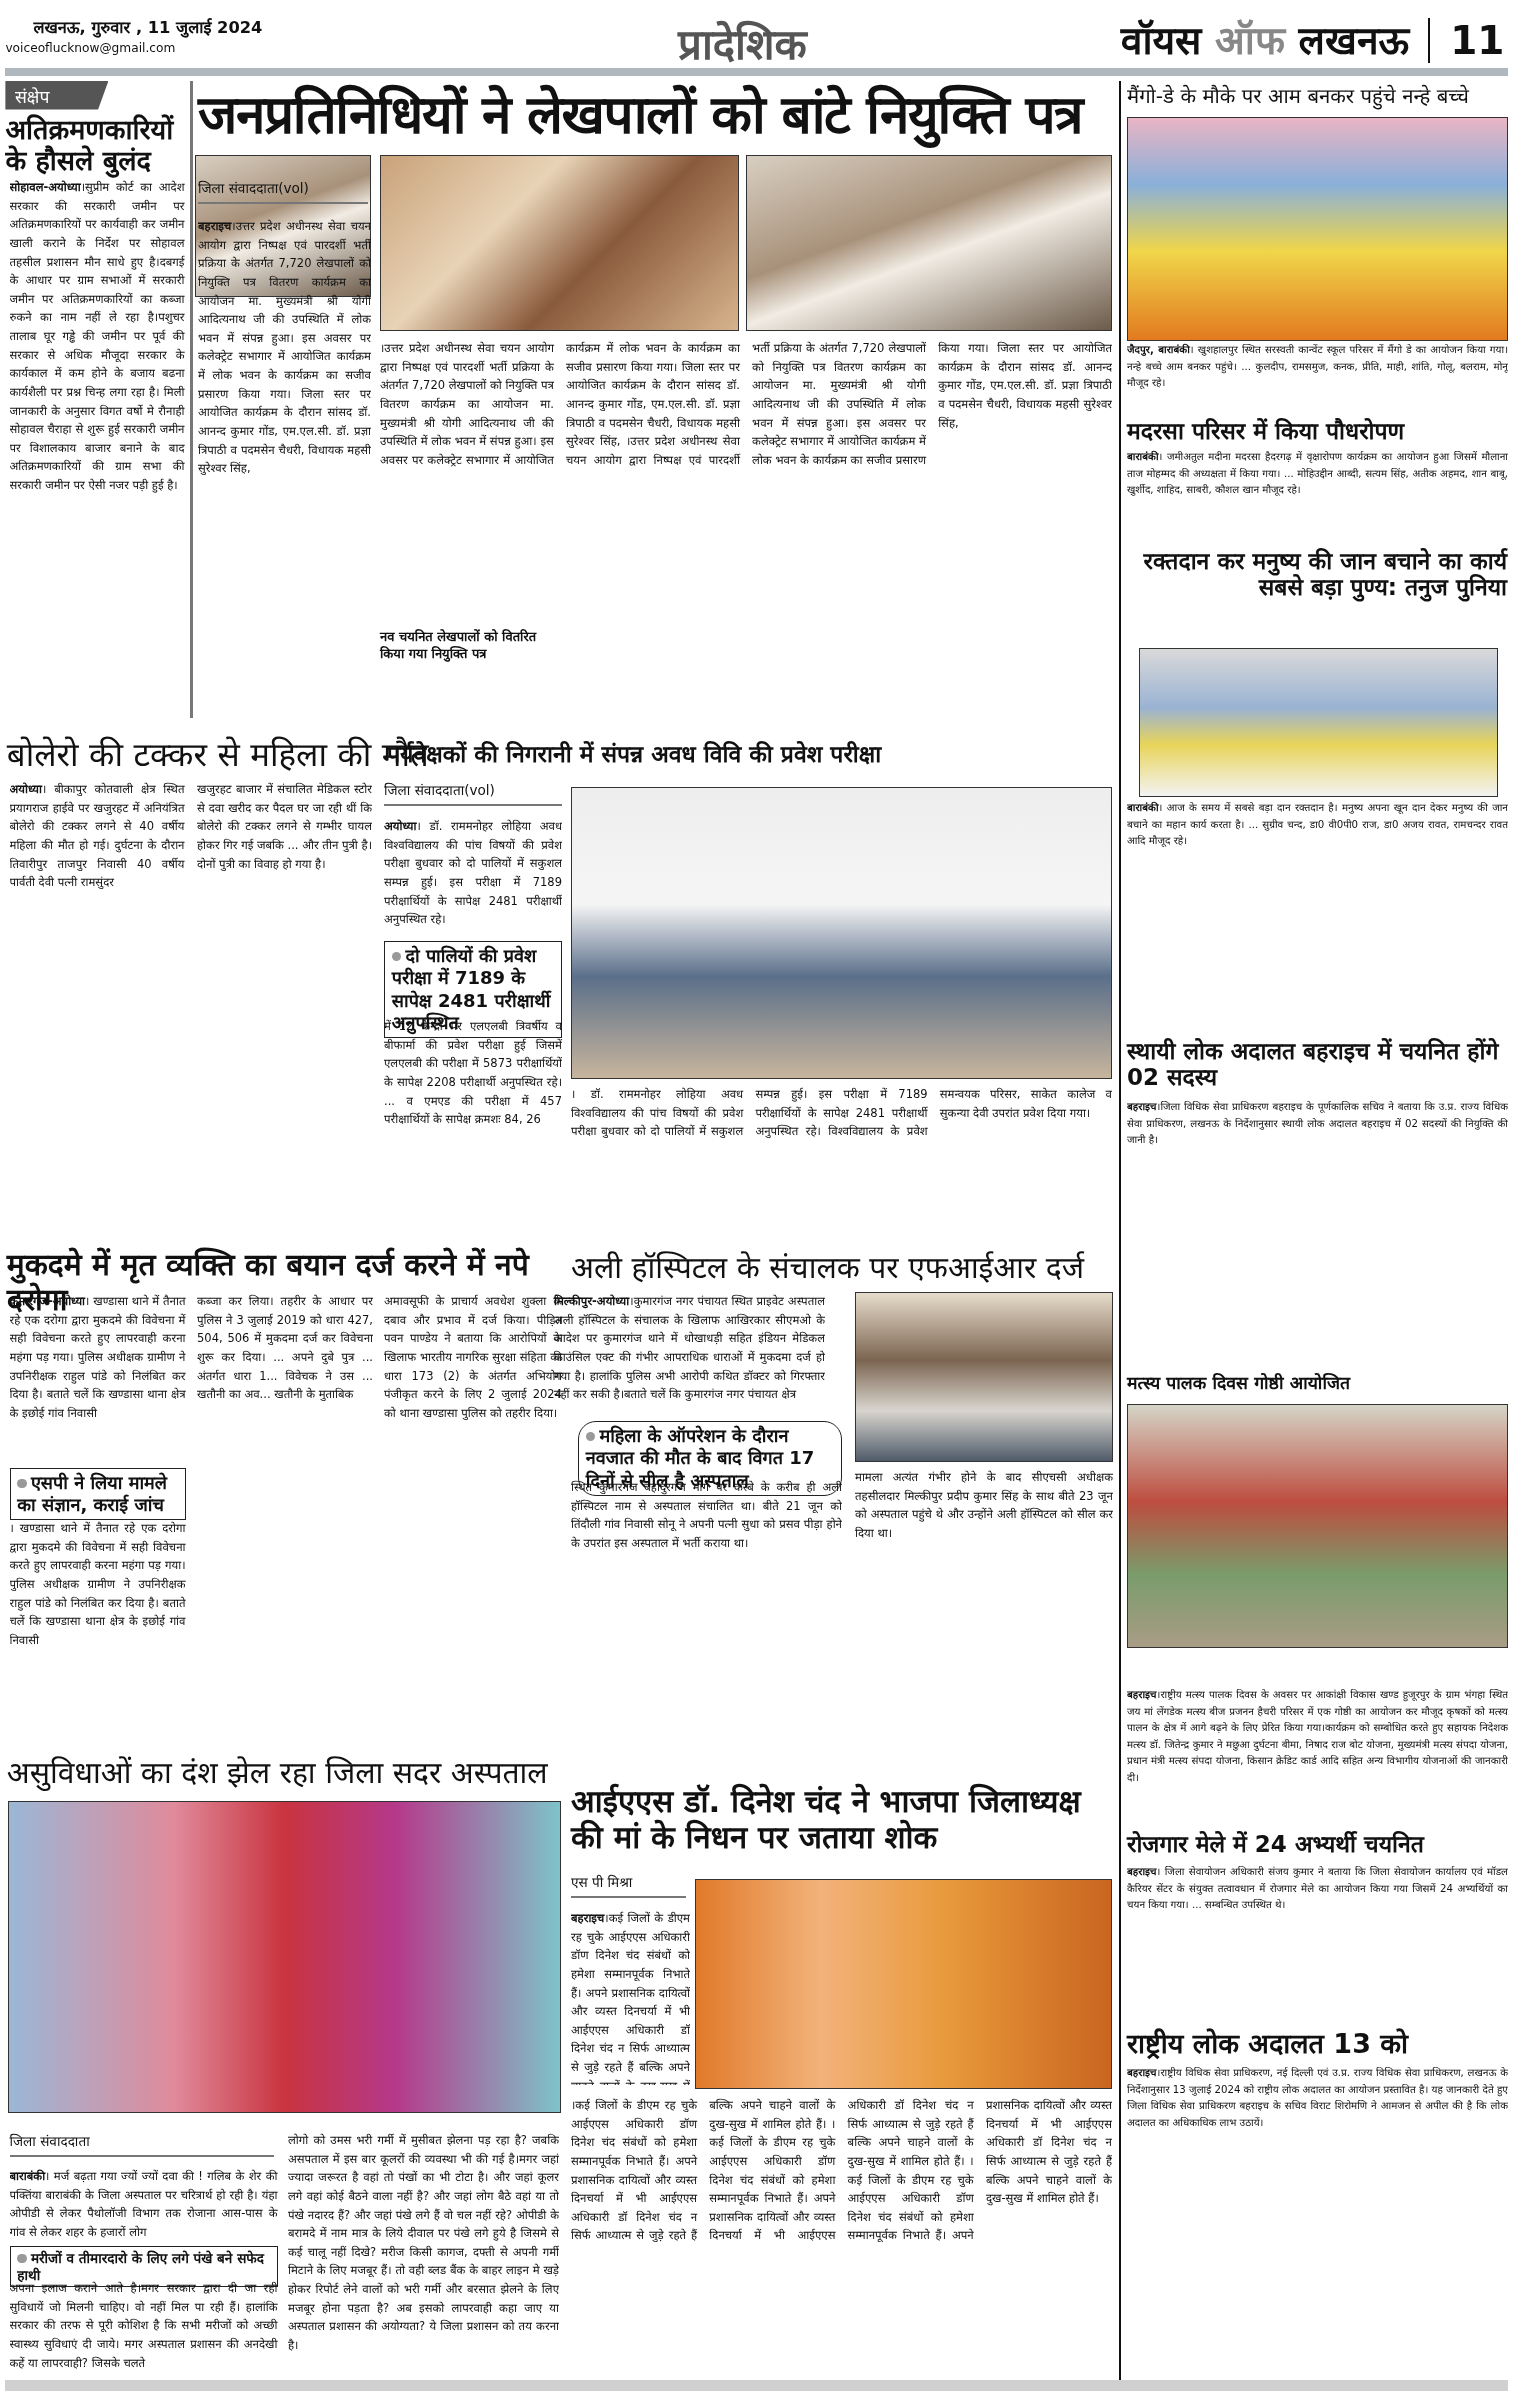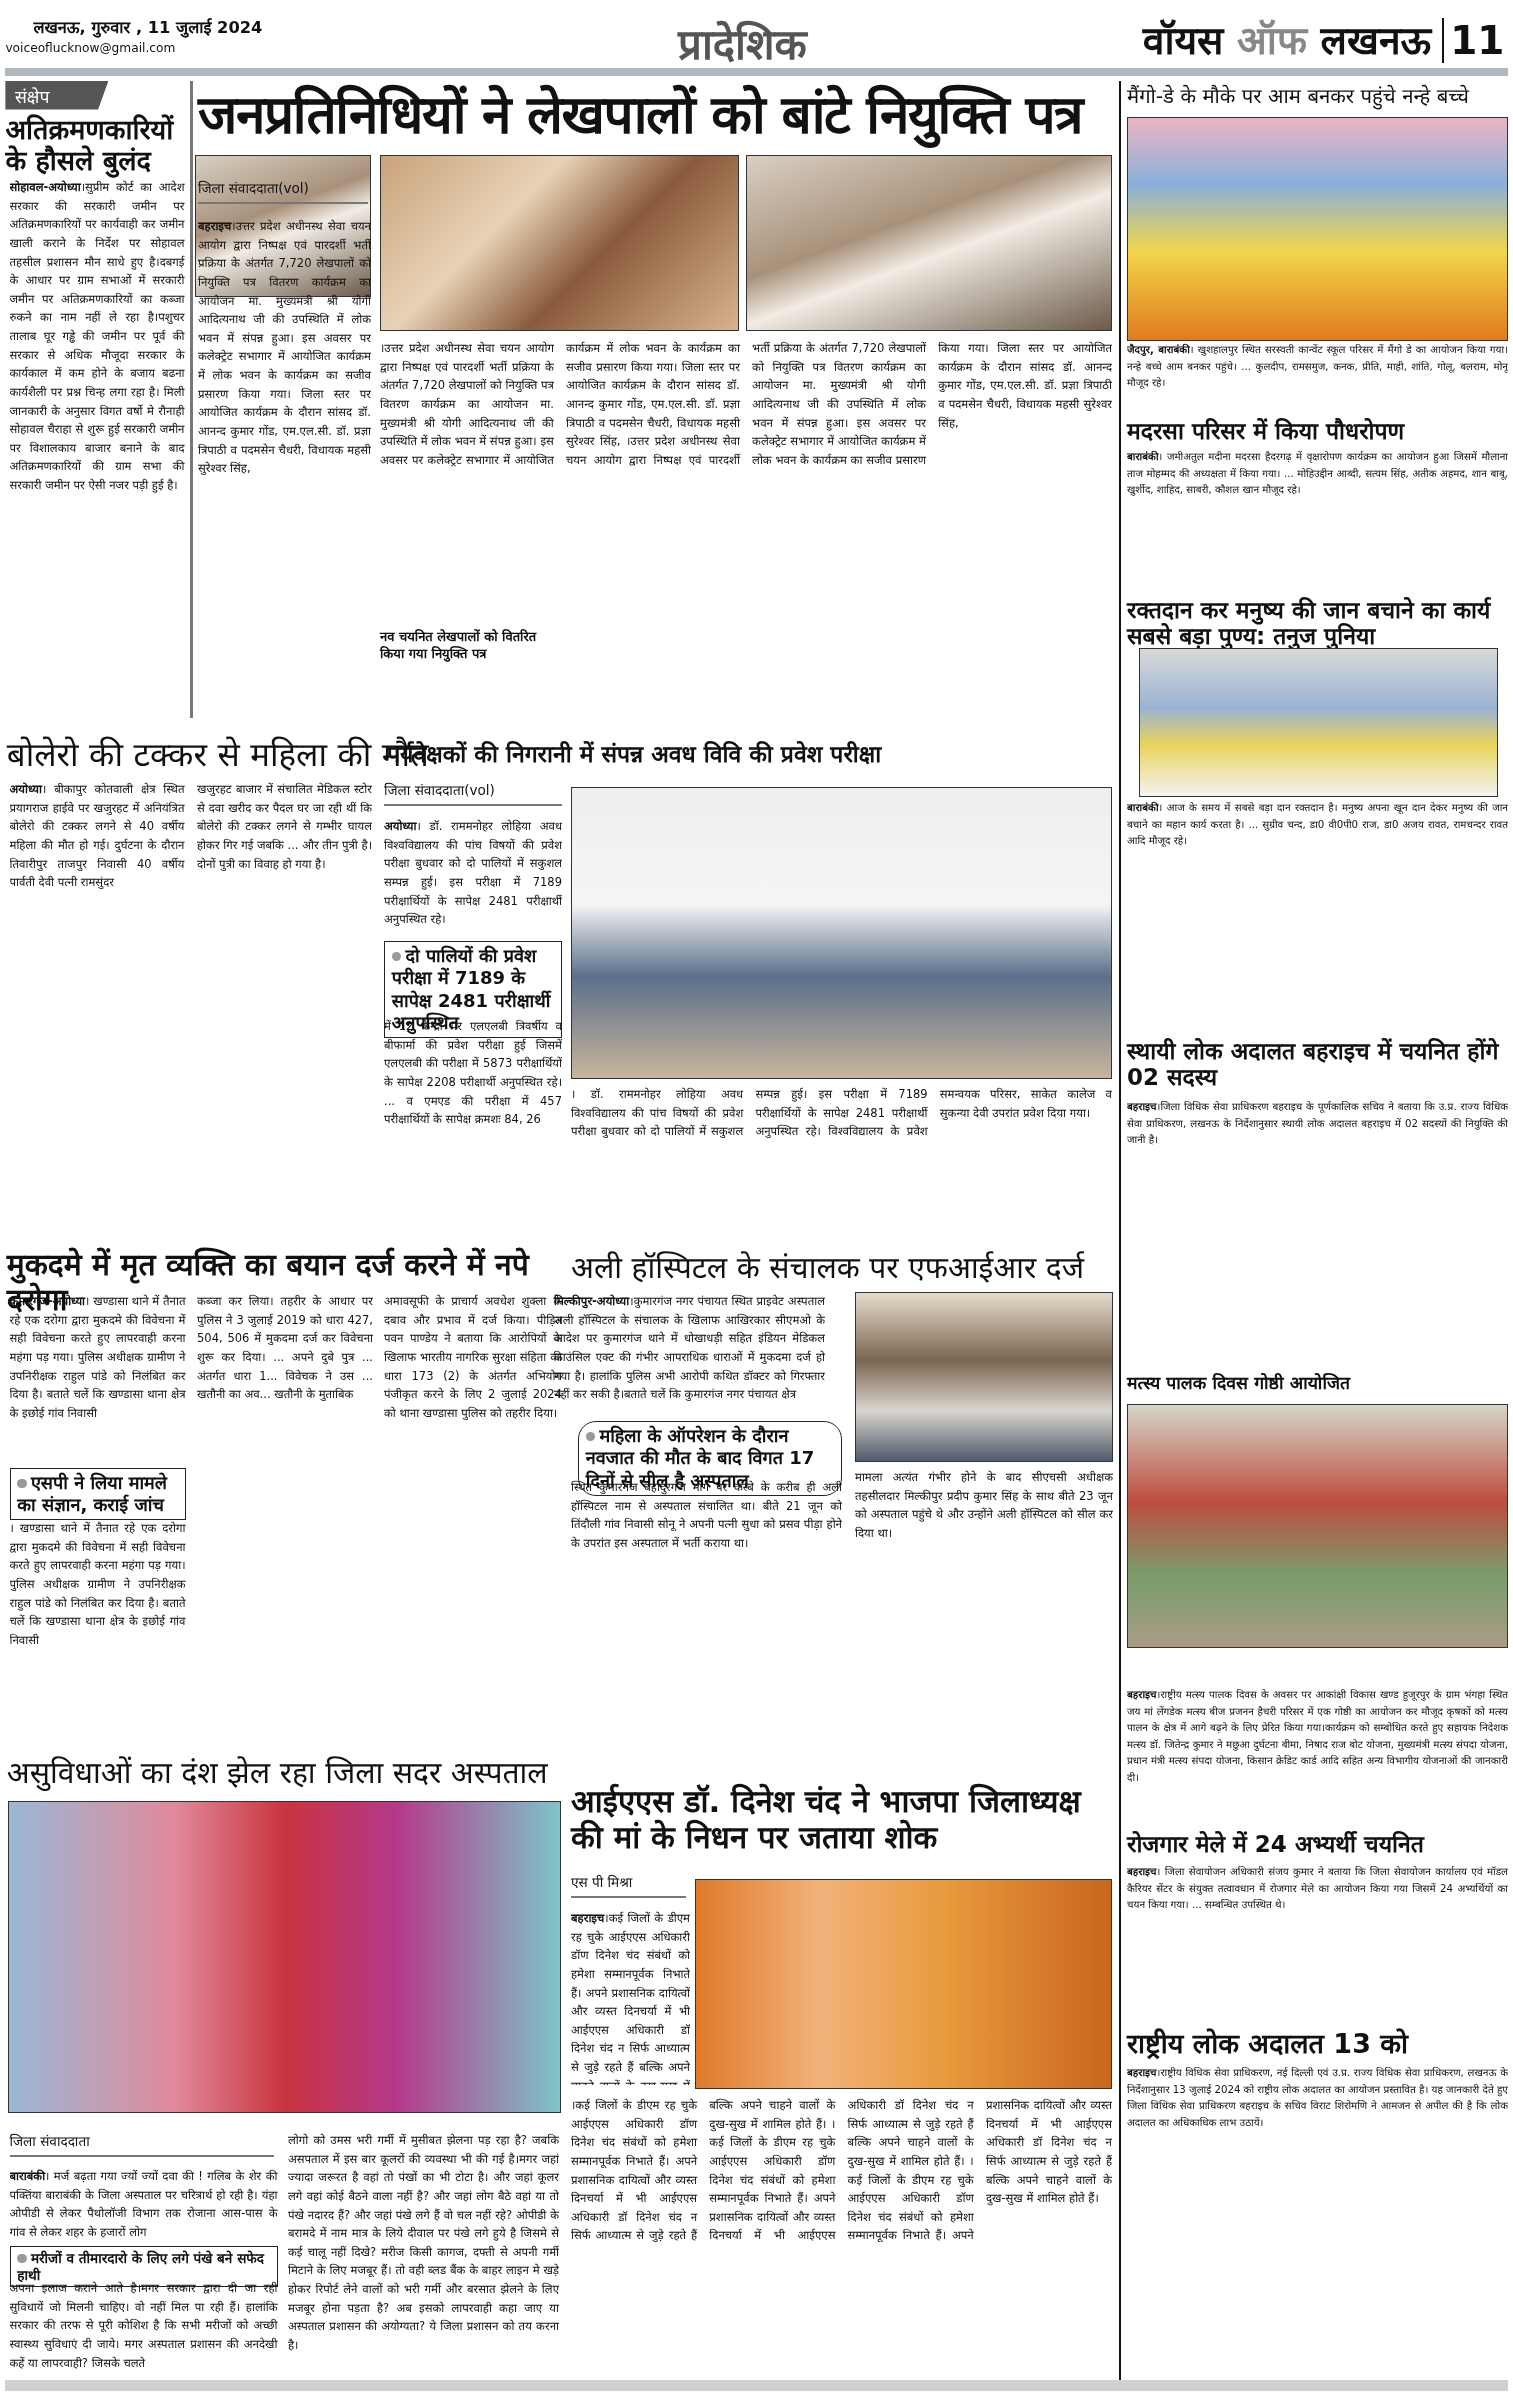--- a/index.html
+++ b/index.html
@@ -3,21 +3,21 @@
 <meta charset="utf-8">
 <style>
   * { box-sizing: border-box; margin: 0; padding: 0; }
   body { width: 1514px; height: 2401px; background: #fff; color: #111; font-family: "DejaVu Sans", sans-serif; overflow: hidden; position: relative; }
   .abs { position: absolute; }
   .hdr-date { left: 5.4px; top: 16.3px; font-size: 16.3px; font-weight: bold; margin-left: 28px; }
   .hdr-email { left: 5.4px; top: 41px; font-size: 12.2px; }
   .hdr-section { left: 678px; top: 13.6px; font-size: 42px; font-weight: bold; color: #555; font-family: "DejaVu Serif", serif; }
   .hdr-brand { right: 9.5px; top: 12.2px; font-size: 39px; font-weight: bold; }
   .hdr-brand .of { color: #888; }
-  .hdr-brand .pg { border-left: 2px solid #111; padding-left: 6px; margin-left: 11px; }
+  .hdr-brand .pg { border-left: 2px solid #111; padding-left: 20px; margin-left: 19px; }
   .topbar { left: 5.4px; top: 68px; width: 1503px; height: 8.1px; background: #b0b8bf; }
   .botbar { left: 5.4px; top: 2380px; width: 1503px; height: 11px; background: #d0d0d0; }
   .vrule { background: #777; width: 2.7px; }
   .vrule-dark { background: #111; width: 2px; }
   .tag { left: 5.4px; top: 81px; width: 103px; height: 28.5px; background: #555; color: #fff; font-size: 17.6px; padding: 2.7px 9.5px; clip-path: polygon(0 0,100% 0,90% 100%,0 100%); }
   h1, h2, h3 { font-family: "DejaVu Sans", sans-serif; font-weight: bold; line-height: 1.15; }
   .hl-xl { font-size: 53px; font-weight: 900; letter-spacing: -1.4px; }
   .hl-l { font-size: 33px; }
   .hl-m { font-size: 27px; }
   .hl-s { font-size: 23px; }
@@ -131,21 +131,21 @@
 
 <h3 class="abs" style="left:1127px;top:85px;width:380px;font-size:20.3px;font-weight:normal;">मैंगो-डे के मौके पर आम बनकर पहुंचे नन्हे बच्चे</h3>
 <div class="abs photo ph-kids" style="left:1127px;top:117px;width:381px;height:224px;"></div>
 <div class="abs body" style="left:1127px;top:342px;width:381px;height:75px;overflow:hidden;font-size:10.2px;">
   <b>जैदपुर, बाराबंकी</b><span>। खुशहालपुर स्थित सरस्वती कान्वेंट स्कूल परिसर में मैंगो डे का आयोजन किया गया। नन्हे बच्चे आम बनकर पहुंचे। ... कुलदीप, रामसमुज, कनक, प्रीति, माही, शांति, गोलू, बलराम, मोनू मौजूद रहे।</span>
 </div>
 <h3 class="abs hl-s" style="left:1127px;top:418px;width:380px;">मदरसा परिसर में किया पौधरोपण</h3>
 <div class="abs body" style="left:1127px;top:449px;width:381px;height:119px;overflow:hidden;font-size:10.2px;">
   <b>बाराबंकी</b><span>। जमीअतुल मदीना मदरसा हैदरगढ़ में वृक्षारोपण कार्यक्रम का आयोजन हुआ जिसमें मौलाना ताज मोहम्मद की अध्यक्षता में किया गया। ... मोहिउद्दीन आब्दी, सत्यम सिंह, अतीक अहमद, शान बाबू, खुर्शीद, शाहिद, साबरी, कौशल खान मौजूद रहे।</span>
 </div>
-<h3 class="abs hl-s" style="left:1127px;top:597px;width:380px;">रक्तदान कर मनुष्य की जान बचाने का कार्य सबसे बड़ा पुण्य: तनुज पुनिया</h3>
+<h3 class="abs hl-s" style="left:1127px;top:548px;width:380px;text-align:right;">रक्तदान कर मनुष्य की जान बचाने का कार्य सबसे बड़ा पुण्य: तनुज पुनिया</h3>
 <div class="abs photo ph-blood" style="left:1139px;top:648px;width:359px;height:149px;"></div>
 <div class="abs body" style="left:1127px;top:800px;width:381px;height:231px;overflow:hidden;font-size:10.2px;">
   <b>बाराबंकी</b><span>। आज के समय में सबसे बड़ा दान रक्तदान है। मनुष्य अपना खून दान देकर मनुष्य की जान बचाने का महान कार्य करता है। ... सुग्रीव चन्द, डा0 वी0पी0 राज, डा0 अजय रावत, रामचन्दर रावत आदि मौजूद रहे।</span>
 </div>
 <h3 class="abs hl-s" style="left:1127px;top:1038px;width:380px;">स्थायी लोक अदालत बहराइच में चयनित होंगे 02 सदस्य</h3>
 <div class="abs body" style="left:1127px;top:1099px;width:381px;height:271px;overflow:hidden;font-size:10.2px;">
   <b>बहराइच</b><span>।जिला विधिक सेवा प्राधिकरण बहराइच के पूर्णकालिक सचिव ने बताया कि उ.प्र. राज्य विधिक सेवा प्राधिकरण, लखनऊ के निर्देशानुसार स्थायी लोक अदालत बहराइच में 02 सदस्यों की नियुक्ति की जानी है।</span>
 </div>
 <h3 class="abs" style="left:1127px;top:1373px;width:380px;font-size:17.6px;">मत्स्य पालक दिवस गोष्ठी आयोजित</h3>
 <div class="abs photo ph-fish" style="left:1127px;top:1404px;width:381px;height:244px;"></div>

